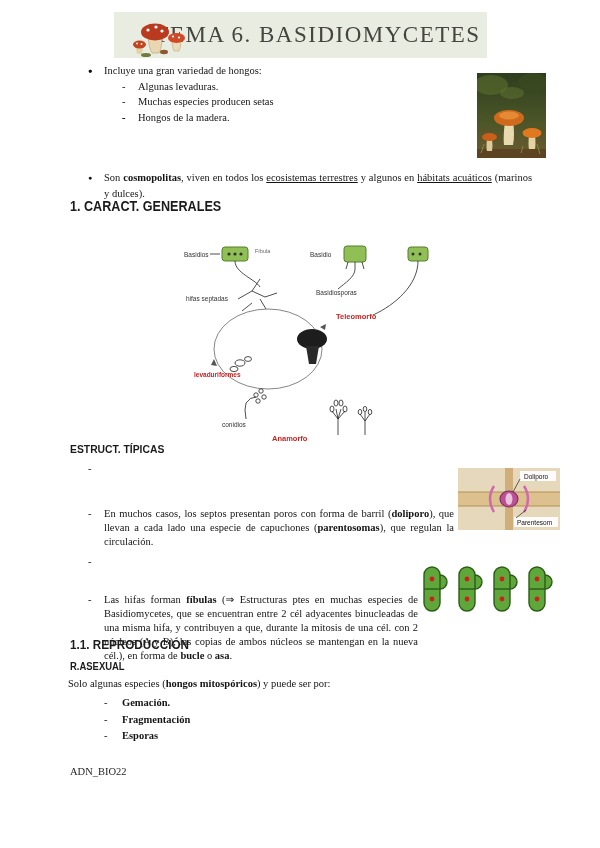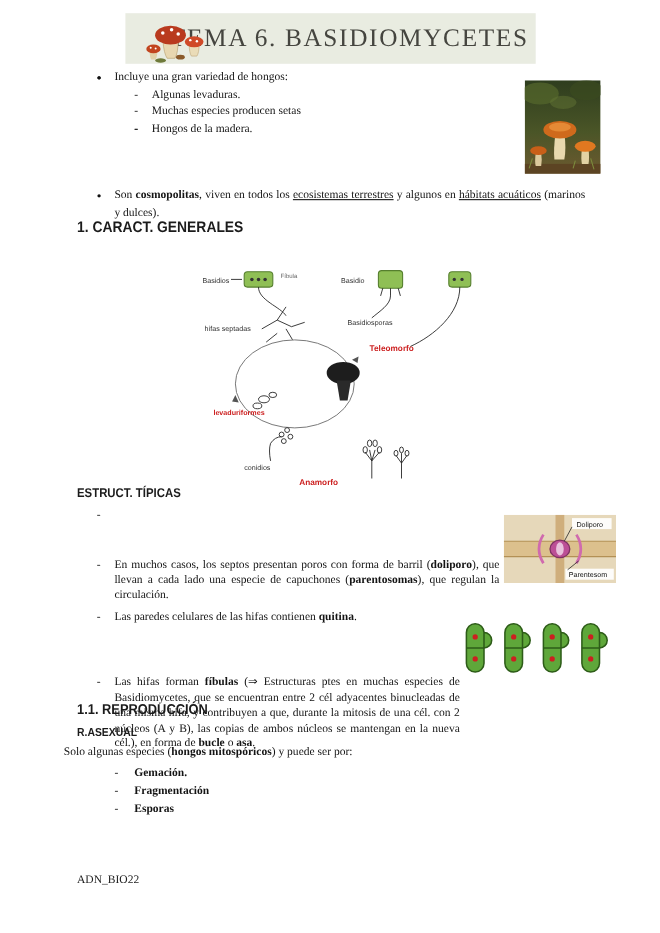--- a/index.html
+++ b/index.html
@@ -59,26 +59,26 @@
   
   .elist { position:absolute; left:70px; top:462px; width:462px; font-size:10.5px; line-height:13.8px; }
   .elist .ditem { margin-bottom:7px; }
   .e2 { width:384px; }
   .e4 { width:348px; }
 
   .doliporo { position:absolute; left:458px; top:468px; width:102px; height:62px; }
   .fibulas  { position:absolute; left:418px; top:561px; width:142px; height:56px; }
 
   
-  .rintro { position:absolute; left:58px; top:678px; width:430px; font-size:10.5px; }
+  .rintro { position:absolute; left:68px; top:678px; width:430px; font-size:10.5px; }
   .rlist  { position:absolute; left:70px; top:696px; width:430px; font-size:10.5px; line-height:13px; }
   .rlist .ditem { padding-left:52px; margin-bottom:3.5px; }
   .rlist .dash { left:34px; }
 
-  .footer { position:absolute; left:70px; top:795px; font-size:10.5px; color:#1e1e1e; }
+  .footer { position:absolute; left:70px; top:766px; font-size:10.5px; color:#1e1e1e; }
 </style>
 </head>
 <body>
 
 <div class="page">
 
   <div class="banner">
     <svg class="cluster" viewBox="0 0 58 44">
       <path d="M20 22 q1 13 4 17 l7 0 q3 -5 3 -17 z" fill="#e8d7b0" stroke="#b9a070" stroke-width="0.6"></path>
       <ellipse cx="27" cy="18" rx="14" ry="8.5" fill="#b93a1e"></ellipse>
@@ -214,21 +214,20 @@
   <div class="elist">
     <div class="ditem">
       <span class="dash">-</span>
     </div>
     <div class="ditem e2">
       <span class="dash">-</span>
       <span class="txt justify"><span>En muchos casos, los septos presentan poros con forma de barril (</span><span class="b">doliporo</span><span>), que llevan a cada lado una especie de capuchones (</span><span class="b">parentosomas</span><span>), que regulan la circulación.</span></span>
     </div>
     <div class="ditem">
       <span class="dash">-</span>
-      <span class="txt"><span>Las paredes celulares de las hifas contienen </span><span class="b">quitina</span><span>.</span></span>
     </div>
     <div class="ditem e4">
       <span class="dash">-</span>
       <span class="txt justify"><span>Las hifas forman </span><span class="b">fíbulas</span><span> (⇒ Estructuras ptes en muchas especies de Basidiomycetes, que se encuentran entre 2 cél adyacentes binucleadas de una misma hifa, y contribuyen a que, durante la mitosis de una cél. con 2 núcleos (A y B), las copias de ambos núcleos se mantengan en la nueva cél.), en forma de </span><span class="b">bucle</span><span> o </span><span class="b">asa</span><span>.</span></span>
     </div>
   </div>
 
   <svg class="doliporo" viewBox="0 0 102 62">
     <rect width="102" height="62" fill="#e6d8ba"></rect>
     <rect x="0" y="24" width="102" height="14" fill="#dcc08d"></rect>

